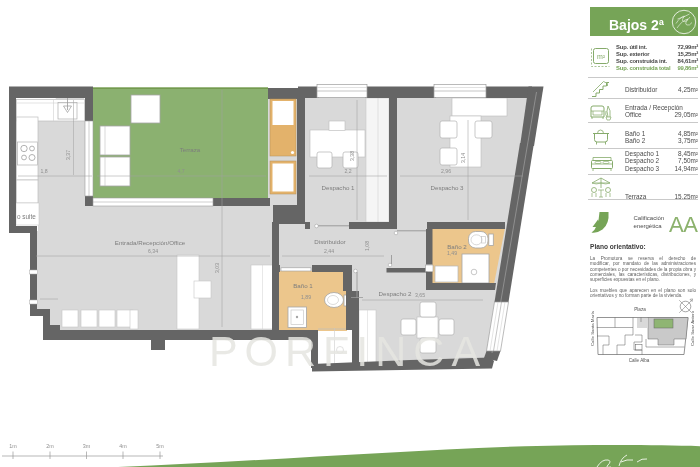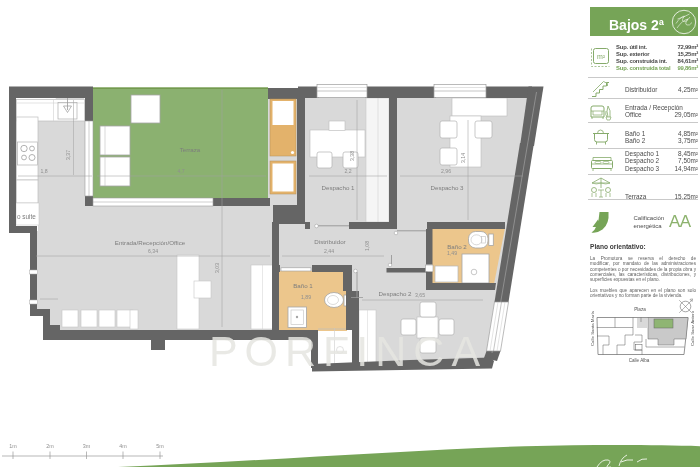--- a/index.html
+++ b/index.html
@@ -498,21 +498,21 @@
 
 <div class="abs" style="left:588px;top:199px;width:110px;height:1px;background:#c9c9c9;"></div>
 
 <svg class="abs" style="left:591px;top:210px" width="19" height="25" viewBox="0 0 19 25">
 <path d="M8.5 2 H17.5 Q18.5 14 11.5 19.5 Q6 23.5 0.5 22.5 Q7.5 18 8.5 2 Z" fill="#76a457"></path>
 <path d="M1.5 17 L7 9.5 L7 17 Z" fill="#76a457"></path>
 </svg>
 
 <div class="abs" style="left:633.5px;top:215px;width:34px;font-size:6px;color:#4a4a4a;line-height:7.6px;">Calificación energética</div>
 
-<div class="abs" style="left:669px;top:212px;font-size:17px;color:#8cb26d;letter-spacing:-0.5px;">AA</div>
+<div class="abs" style="left:669px;top:212px;font-size:22px;color:#8cb26d;letter-spacing:-0.5px;">AA</div>
 
 <div class="abs" style="left:590px;top:243px;font-size:6.6px;font-weight:bold;color:#3a3a3a;">Plano orientativo:</div>
 
 <div class="abs" style="left:590px;top:256px;width:106px;font-size:4.65px;line-height:5.25px;color:#5f5f5f;">
 <div style="text-align:justify;text-align-last:justify;">La Promotora se reserva el derecho de</div>
 <div style="text-align:justify;text-align-last:justify;">modificar, por mandato de las administraciones</div>
 <div style="text-align:justify;text-align-last:justify;">competentes o por necesidades de la propia obra y</div>
 <div style="text-align:justify;text-align-last:justify;">comerciales, las características, distribuciones, y</div>
 <div>superficies expuestas en el plano.</div>
 </div>

